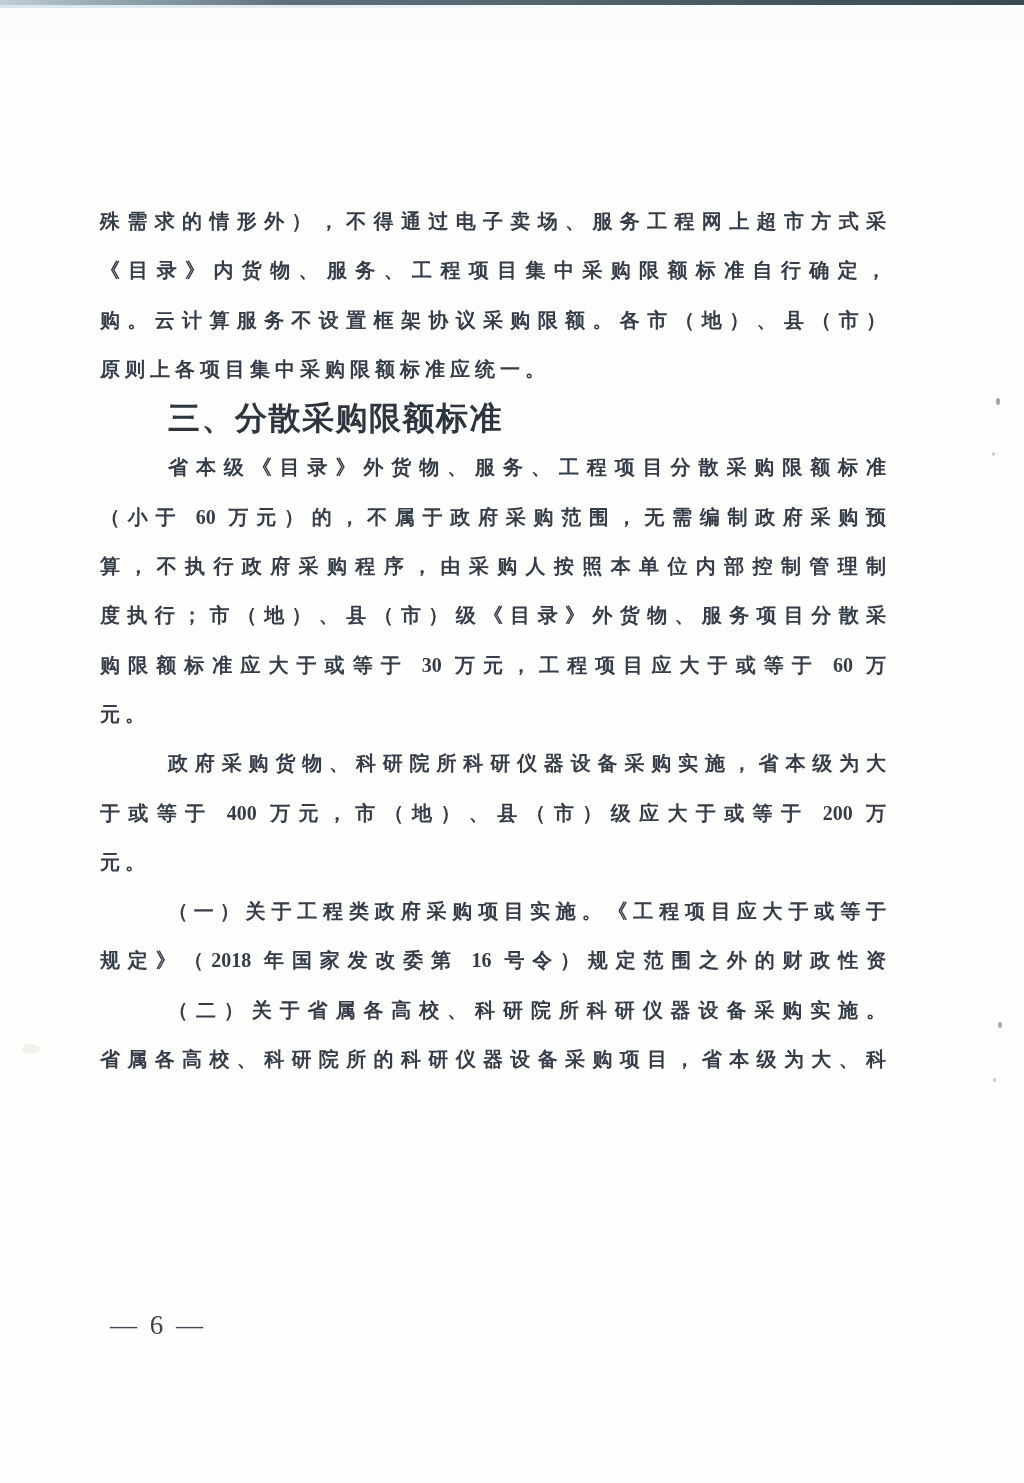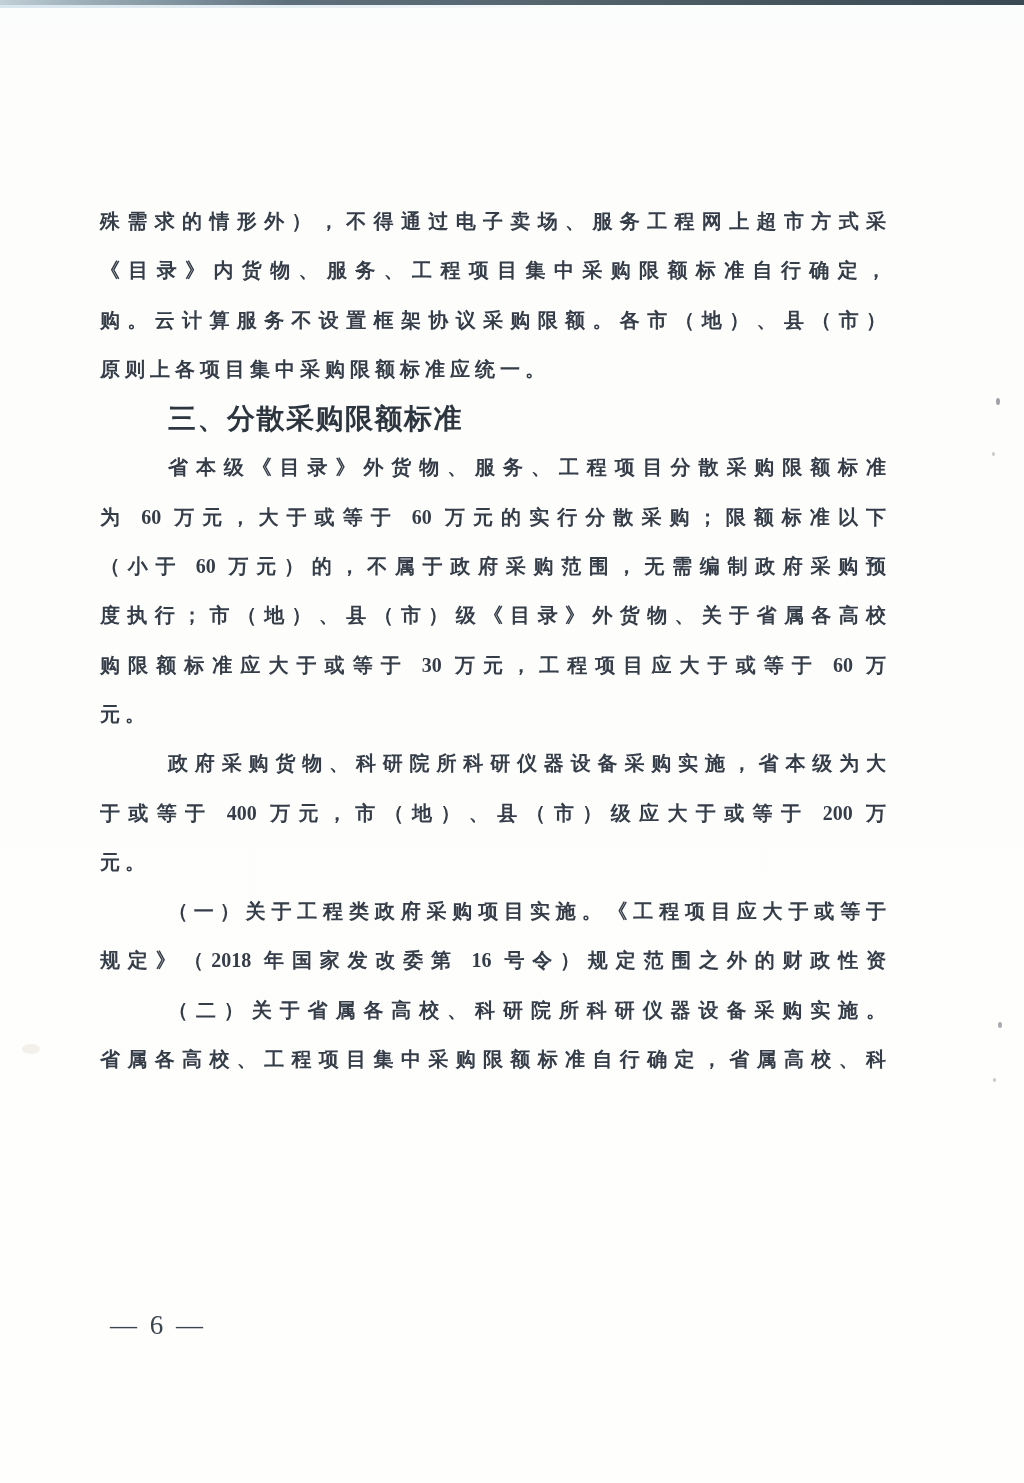--- a/index.html
+++ b/index.html
@@ -51,21 +51,21 @@
     white-space: normal;
     text-align: justify;
     text-align-last: justify;
     text-justify: inter-character;
   }
   .line.indent { text-indent: 68px; }
   .line.short { letter-spacing: 5px; }
   .line.heading {
     font-family: Liberation Serif, serif;
     font-weight: 700;
-    font-size: 28px;
+    font-size: 32px;
     letter-spacing: 1.5px;
     color: #2d353f;
   }
   .page-number {
     position: absolute;
     top: 1310px;
     left: 110px;
     font-size: 27px;
     letter-spacing: 3px;
     color: #3c4450;
@@ -94,32 +94,32 @@
   <div class="scan-edge"></div>
   <div class="scan-edge-soft"></div>
 
   <div class="content">
     <p class="line just">殊需求的情形外），不得通过电子卖场、服务工程网上超市方式采</p>
     <p class="line just">《目录》内货物、服务、工程项目集中采购限额标准自行确定，</p>
     <p class="line just">购。云计算服务不设置框架协议采购限额。各市（地）、县（市）</p>
     <p class="line short">原则上各项目集中采购限额标准应统一。</p>
     <p class="line heading indent">三、分散采购限额标准</p>
     <p class="line just indent">省本级《目录》外货物、服务、工程项目分散采购限额标准</p>
-    <p class="line just">为 60 万元，大于或等于 60 万元的实行分散采购；限额标准以下</p>
     <p class="line just">（小于 60 万元）的，不属于政府采购范围，无需编制政府采购预</p>
-    <p class="line just">度执行；市（地）、县（市）级《目录》外货物、关于省属各高校</p>
+    <p class="line just">算，不执行政府采购程序，由采购人按照本单位内部控制管理制</p>
+    <p class="line just">度执行；市（地）、县（市）级《目录》外货物、服务项目分散采</p>
     <p class="line just">购限额标准应大于或等于 30 万元，工程项目应大于或等于 60 万</p>
     <p class="line short">元。</p>
     <p class="line just indent">政府采购货物、科研院所科研仪器设备采购实施，省本级为大</p>
     <p class="line just">于或等于 400 万元，市（地）、县（市）级应大于或等于 200 万</p>
     <p class="line short">元。</p>
     <p class="line just indent">（一）关于工程类政府采购项目实施。《工程项目应大于或等于</p>
     <p class="line just">规定》（2018 年国家发改委第 16 号令）规定范围之外的财政性资</p>
     <p class="line just indent">（二）关于省属各高校、科研院所科研仪器设备采购实施。</p>
-    <p class="line just">省属各高校、工程项目集中采购限额标准自行确定，省属高校、科</p>
+    <p class="line just">省属各高校、科研院所的科研仪器设备采购项目，省本级为大、科</p>
   </div>
 
   <div class="page-number">— 6 —</div>
 
   <div class="speck s1"></div>
   <div class="speck s2"></div>
   <div class="speck s3"></div>
   <div class="speck s4"></div>
   <div class="smudge"></div>
 

